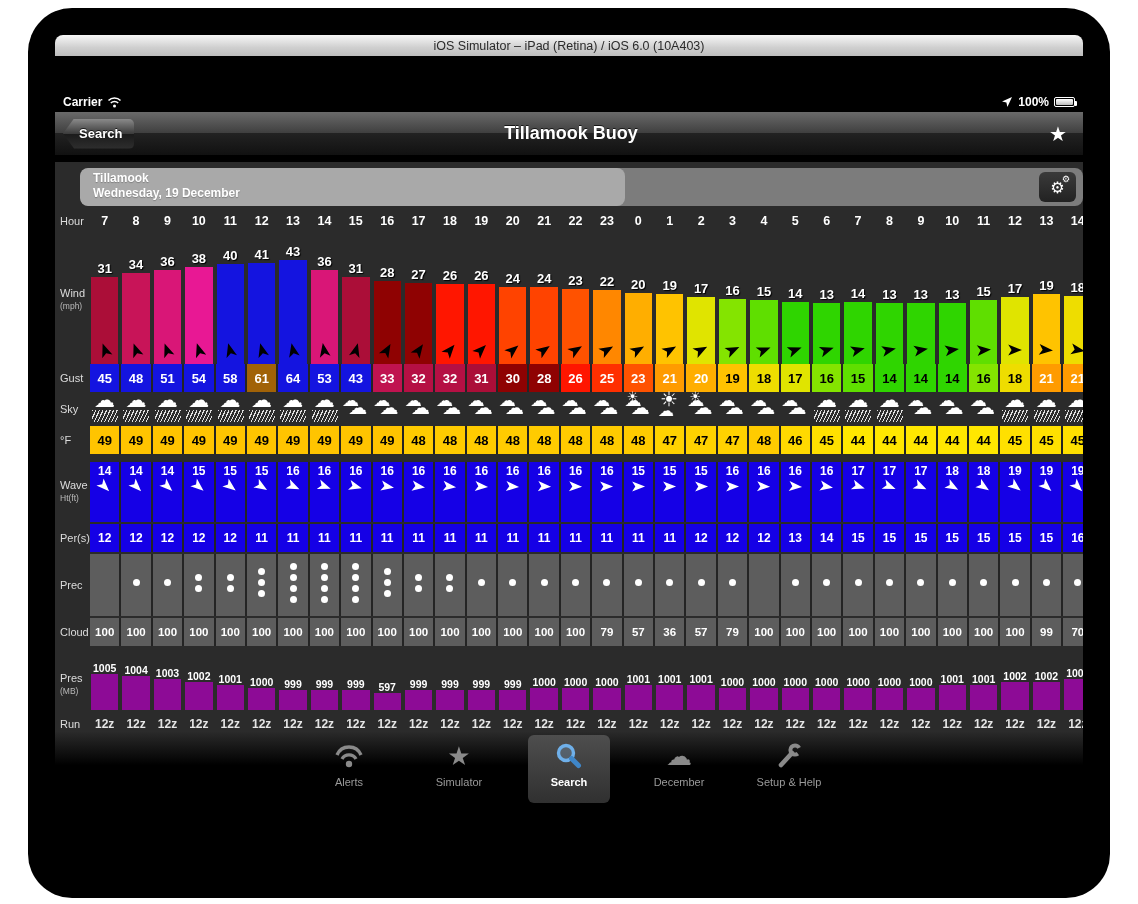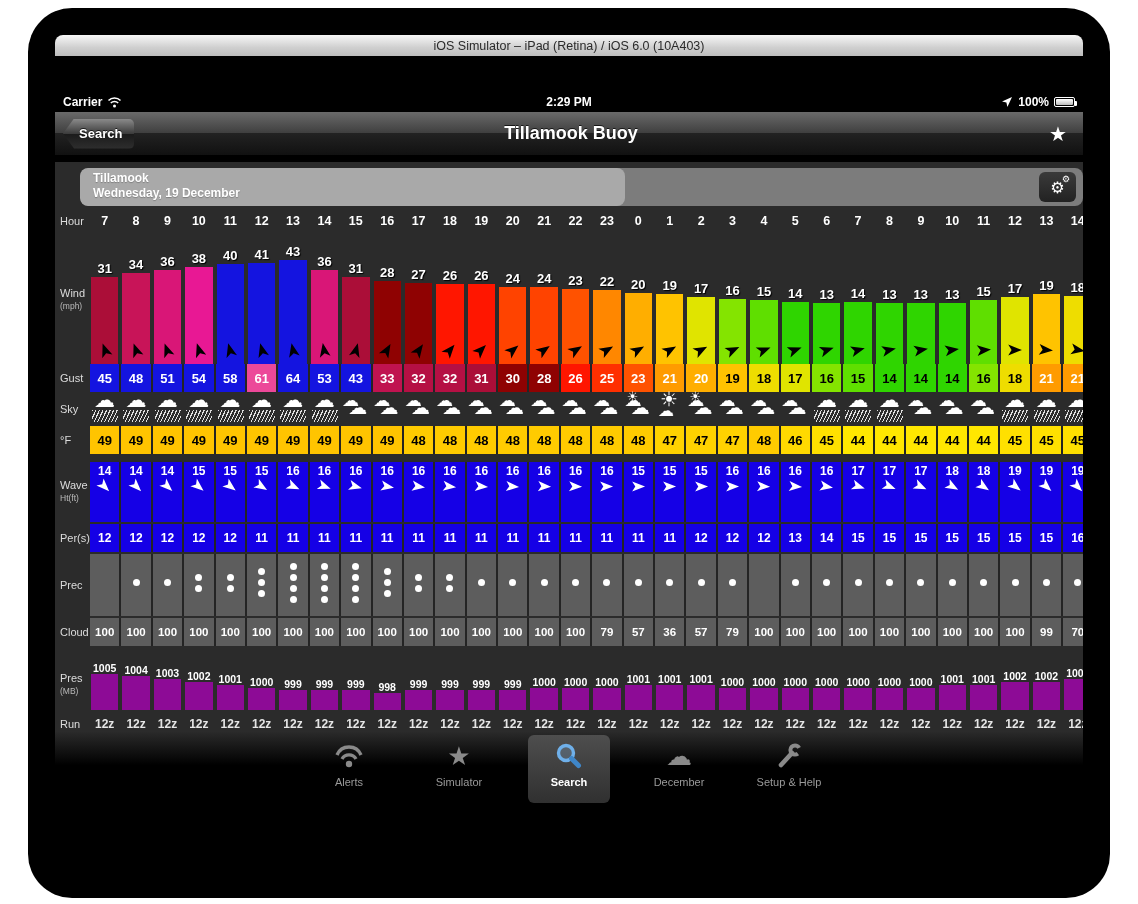--- a/index.html
+++ b/index.html
@@ -104,21 +104,20 @@
 
     <div class="statusbar">
       <div class="sb-left">
         <span>Carrier</span>
         <svg width="15" height="11" viewBox="0 0 15 11">
           <path d="M1.5 3.5 A 8.5 8.5 0 0 1 13.5 3.5" fill="none" stroke="#fff" stroke-width="1.6"></path>
           <path d="M3.8 6 A 5.3 5.3 0 0 1 11.2 6" fill="none" stroke="#fff" stroke-width="1.6"></path>
           <circle cx="7.5" cy="9" r="1.5" fill="#fff"></circle>
         </svg>
       </div>
-      <div class="sb-center">2:29 PM</div>
       <div class="sb-right">
         <svg width="12" height="12" viewBox="0 0 12 12">
           <path d="M11 1 L1 5.6 L5.4 6.6 L6.4 11 Z" fill="#fff"></path>
         </svg>
         <span>100%</span>
         <div class="batt">
             <i></i>
           </div>
       </div>
     </div>
@@ -448,21 +447,21 @@
             </div>
             <div class="row gustrow">
               <div class="rowlabel">
                 <span>Gust</span>
               </div>
               <div class="cell" style="background: rgb(20, 20, 224); color: rgb(255, 255, 255);">45</div>
               <div class="cell" style="background: rgb(20, 20, 224); color: rgb(255, 255, 255);">48</div>
               <div class="cell" style="background: rgb(20, 20, 224); color: rgb(255, 255, 255);">51</div>
               <div class="cell" style="background: rgb(20, 20, 224); color: rgb(255, 255, 255);">54</div>
               <div class="cell" style="background: rgb(20, 20, 224); color: rgb(255, 255, 255);">58</div>
-              <div class="cell" style="background: #ec4899; color: rgb(255, 255, 255);">61</div>
+              <div class="cell" style="background: #a16207; color: rgb(255, 255, 255);">61</div>
               <div class="cell" style="background: rgb(20, 20, 224); color: rgb(255, 255, 255);">64</div>
               <div class="cell" style="background: rgb(20, 20, 224); color: rgb(255, 255, 255);">53</div>
               <div class="cell" style="background: rgb(20, 20, 224); color: rgb(255, 255, 255);">43</div>
               <div class="cell" style="background: rgb(192, 19, 80); color: rgb(255, 255, 255);">33</div>
               <div class="cell" style="background: rgb(181, 16, 68); color: rgb(255, 255, 255);">32</div>
               <div class="cell" style="background: rgb(181, 16, 68); color: rgb(255, 255, 255);">32</div>
               <div class="cell" style="background: rgb(171, 14, 56); color: rgb(255, 255, 255);">31</div>
               <div class="cell" style="background: rgb(143, 2, 2); color: rgb(255, 255, 255);">30</div>
               <div class="cell" style="background: rgb(143, 2, 2); color: rgb(255, 255, 255);">28</div>
               <div class="cell" style="background: rgb(255, 22, 0); color: rgb(255, 255, 255);">26</div>
@@ -1144,21 +1143,21 @@
               </div>
               <div class="cell">
                 <div class="plabel">999</div>
                 <div class="pbar" style="height:20px;background:#8d0b96;width:calc(100% - 2px)"></div>
               </div>
               <div class="cell">
                 <div class="plabel">999</div>
                 <div class="pbar" style="height:20px;background:#8d0b96;width:calc(100% - 2px)"></div>
               </div>
               <div class="cell">
-                <div class="plabel">998</div>
+                <div class="plabel">597</div>
                 <div class="pbar" style="height:17px;background:#8d0b96;width:calc(100% - 2px)"></div>
               </div>
               <div class="cell">
                 <div class="plabel">999</div>
                 <div class="pbar" style="height:20px;background:#8d0b96;width:calc(100% - 2px)"></div>
               </div>
               <div class="cell">
                 <div class="plabel">999</div>
                 <div class="pbar" style="height:20px;background:#8d0b96;width:calc(100% - 2px)"></div>
               </div>

